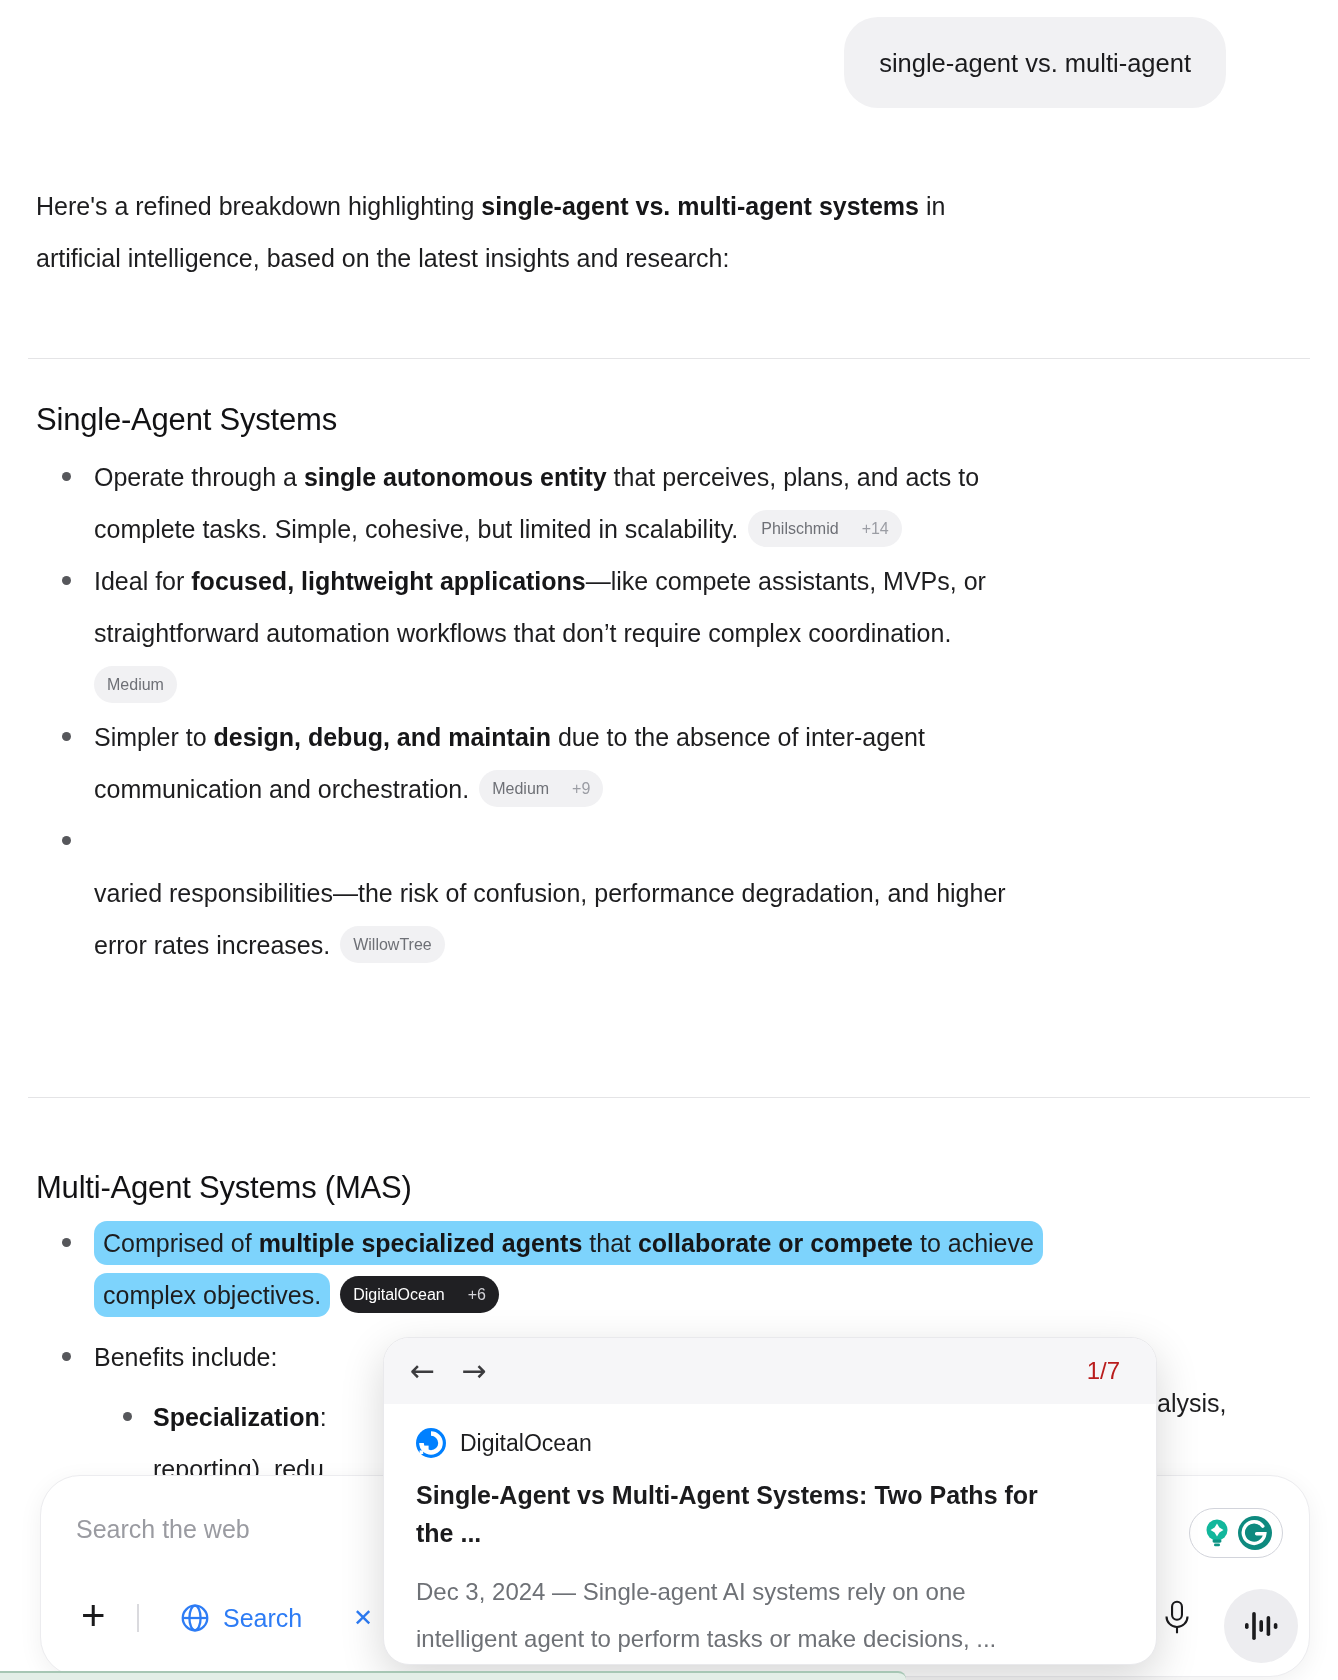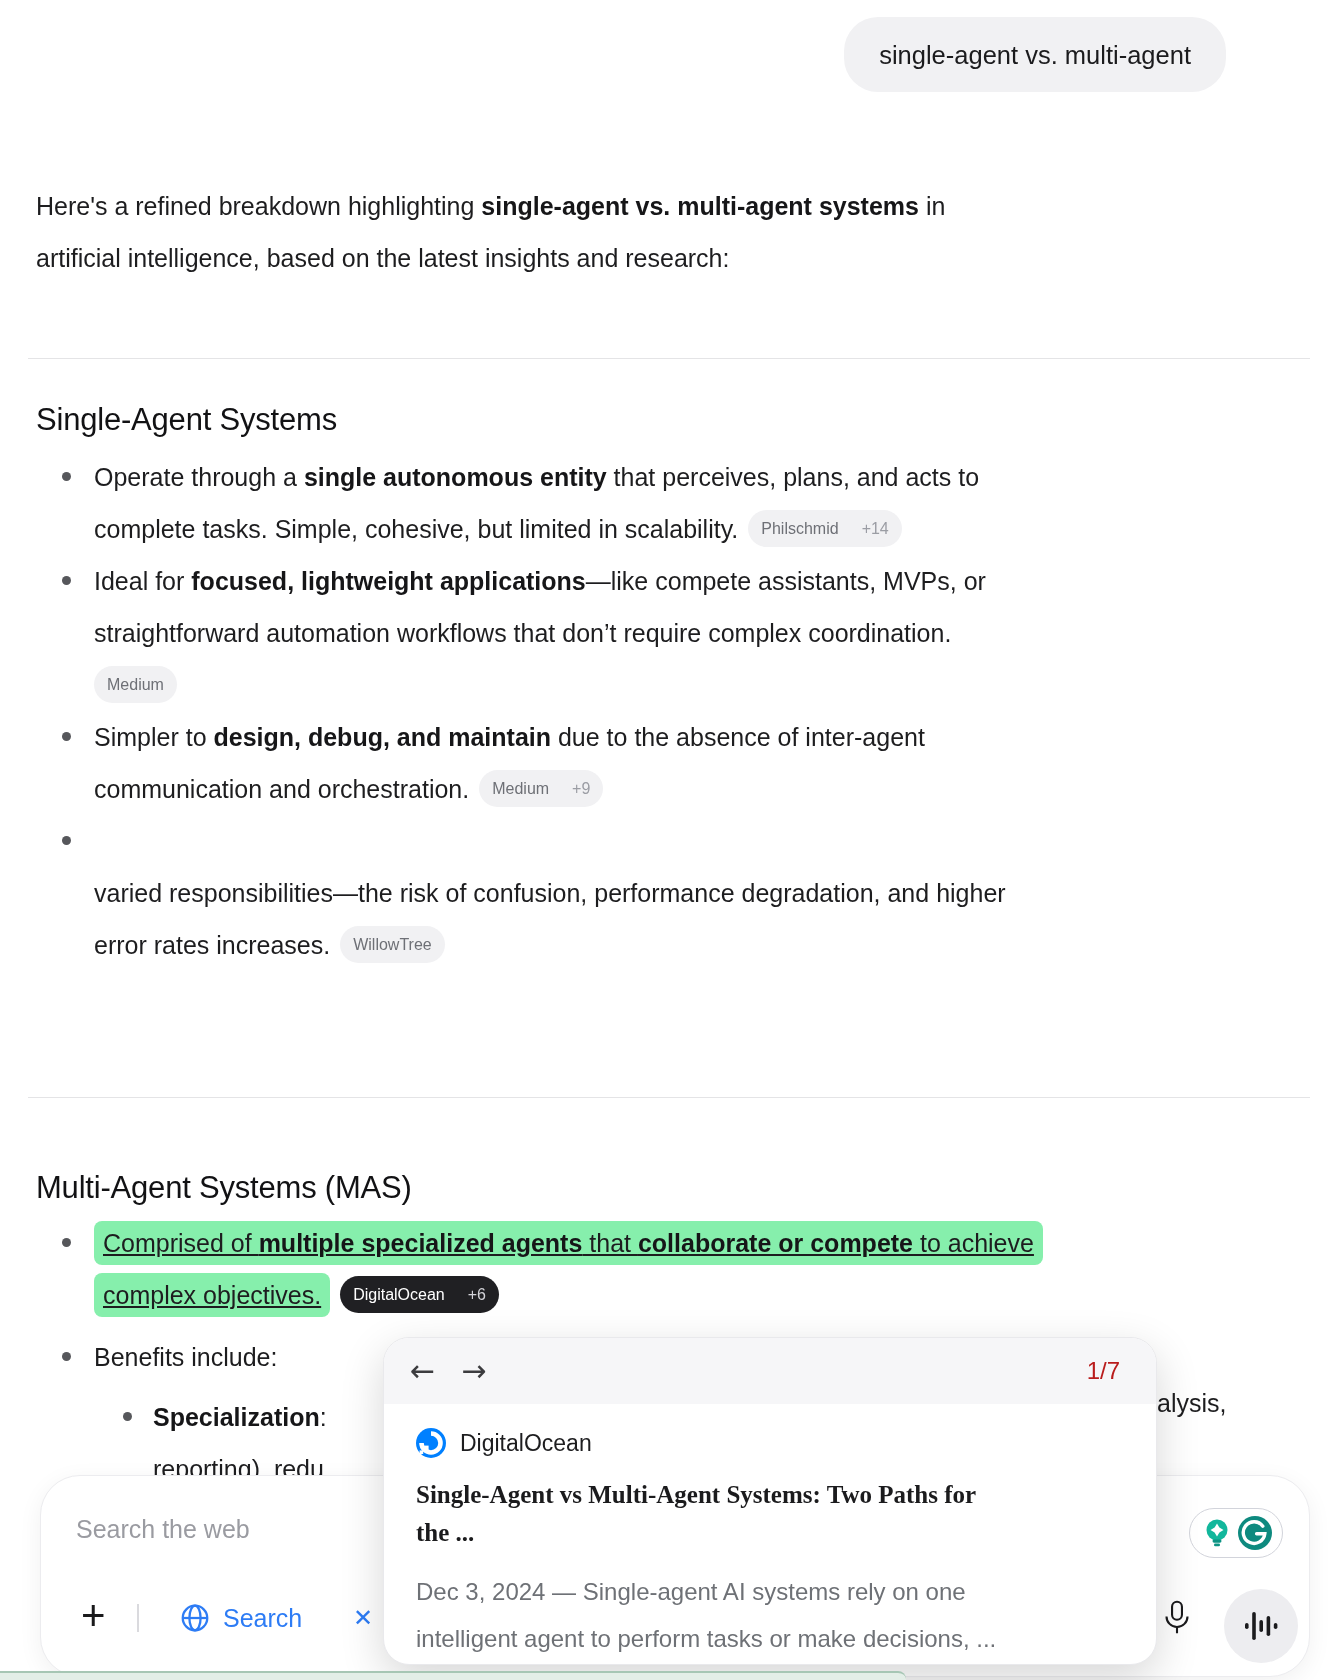--- a/index.html
+++ b/index.html
@@ -4,21 +4,21 @@
 <style>
   html,body{margin:0;padding:0;}
   body{
     width:1338px;height:1680px;position:relative;overflow:hidden;
     background:#ffffff;color:#1d1d1f;
     font-family:"Liberation Sans","DejaVu Sans",sans-serif;
   }
   
   .query-pill{
     position:absolute;top:17px;right:112px;height:67px;line-height:68px;
-    padding:4px 35px;background:#f1f1f3;border-radius:34px;
+    padding:12px 35px;background:#f1f1f3;border-radius:34px;
     font-size:25.5px;color:#1b1b1d;z-index:2;white-space:nowrap;
   }
   
   .content{position:absolute;left:36px;top:16px;width:1190px;font-size:25px;line-height:52px;z-index:1;}
   .intro{margin:164px 0 0 0;}
   strong{font-weight:700;color:#161618;}
   hr.divider{border:none;border-top:1.5px solid #e4e4e6;margin:0;width:1282px;margin-left:-8px;}
   hr.d1{margin-top:74px;}
   hr.d2{margin-top:126px;}
   h2{font-size:31px;line-height:41px;margin:0;font-weight:400;color:#121214;letter-spacing:-0.2px;}
@@ -40,40 +40,40 @@
   .badge{
     display:inline-flex;align-items:center;gap:23px;
     background:#f1f1f3;border-radius:999px;padding:0 13px;height:37px;
     font-size:16px;line-height:37px;color:#6e7076;vertical-align:4px;margin-left:10px;
     white-space:nowrap;
   }
   .badge .cnt{color:#9b9da4;}
   .badge.dark{background:#202023;color:#ffffff;}
   .badge.dark .cnt{color:#d3d3d8;}
   
-  mark.hl{background:#86efac;color:inherit;padding:8px 9px;border-radius:8px;
-    -webkit-box-decoration-break:clone;box-decoration-break:clone;text-decoration:underline;}
+  mark.hl{background:#7dd3fc;color:inherit;padding:8px 9px;border-radius:13px;
+    -webkit-box-decoration-break:clone;box-decoration-break:clone;}
   
   .frag-right{position:absolute;left:1157px;top:1377px;font-size:25px;line-height:52px;z-index:1;}
   
   .popup{
     position:absolute;left:383px;top:1337px;width:772px;height:326px;z-index:20;
     background:#ffffff;border:1px solid #e9e9ec;border-radius:26px;
     box-shadow:0 14px 44px rgba(0,0,0,0.16);overflow:hidden;
   }
   .popup-header{
     height:66px;background:#f6f6f8;display:flex;align-items:center;
     padding:0 36px 0 26px;gap:26px;
   }
   .arrow{font-family:"DejaVu Sans",sans-serif;font-size:30px;color:#3c3c3f;line-height:66px;cursor:pointer;}
   .counter{margin-left:auto;font-size:24px;color:#b91c1c;}
   .popup-body{padding:20px 32px 0 32px;}
   .source-row{display:flex;align-items:center;gap:14px;height:34px;margin-top:2px;}
   .source-name{font-size:23px;color:#1d1d1f;}
-  .popup-title{margin-top:16px;font-size:25px;font-weight:700;line-height:38px;color:#1b1b1d;width:700px;font-family:Liberation Serif, serif;}
+  .popup-title{margin-top:16px;font-size:25px;font-weight:700;line-height:38px;color:#1b1b1d;width:700px;}
   .popup-snippet{margin-top:16px;font-size:24px;line-height:47px;color:#6e7176;width:700px;}
   
   .searchbar{
     position:absolute;left:40px;top:1475px;width:1268px;height:200px;z-index:10;
     background:#ffffff;border:1.5px solid #ececef;border-radius:40px;
     box-shadow:0 6px 24px rgba(0,0,0,0.06);
   }
   .search-input{
     position:absolute;left:33px;top:30px;width:700px;height:44px;border:none;outline:none;
     font-family:"Liberation Sans","DejaVu Sans",sans-serif;font-size:25px;color:#1d1d1f;background:transparent;

